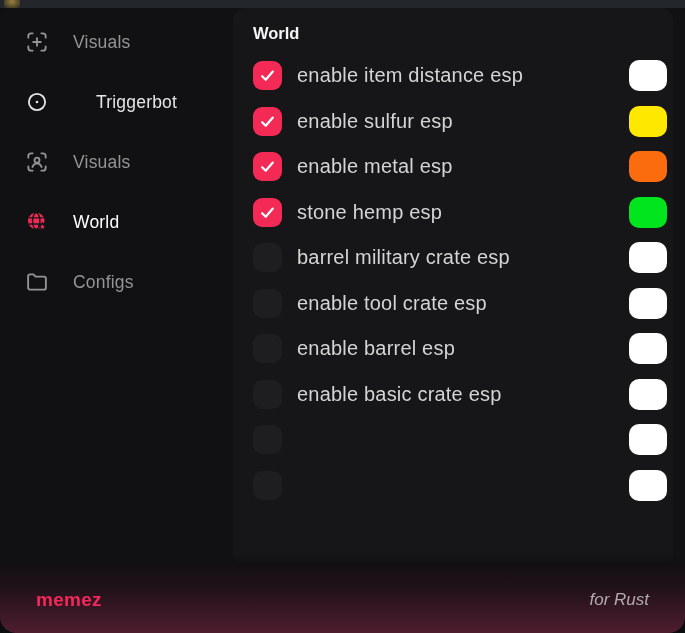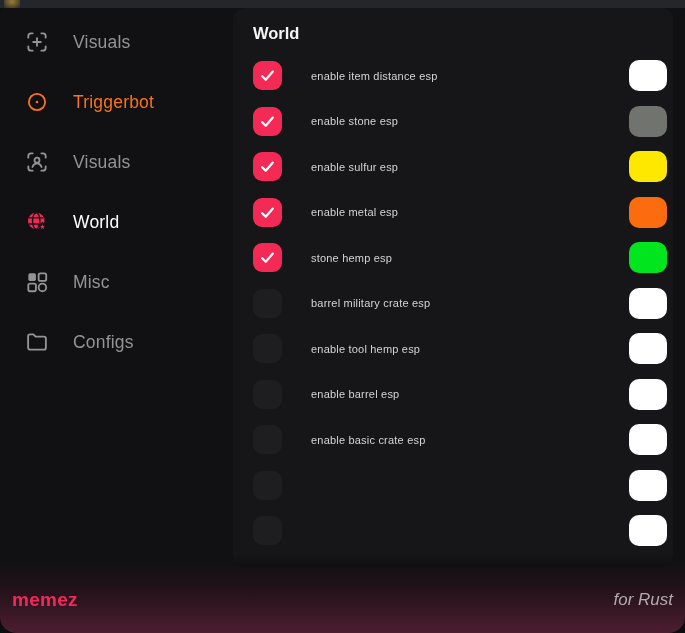--- a/index.html
+++ b/index.html
@@ -22,21 +22,21 @@
   
   .sidebar { position:absolute; top:0; left:0; width:233px; bottom:67px; padding-top:4px; }
   .side-item {
     height:60px; display:flex; align-items:center; padding-left:24px; cursor:pointer;
     font-size:17.5px; letter-spacing:.2px;
   }
   .side-item .icn { width:26px; height:26px; flex:none; display:flex; align-items:center; justify-content:center; }
   .side-item .icn svg { width:26px; height:26px; display:block; }
   .side-item .lbl { margin-left:23px; }
   .side-item.default { color:#949494; }
-  .side-item.dimmed  { color:#f97316; }
+  .side-item.dimmed  { color:#e5e5e5;gap:23px; }
   .side-item.active  { color:#ffffff; font-weight:500; }
 
   
   .panel {
     position:absolute; top:0; left:233px; width:440px; height:558px;
     background:#161618; border-radius:12px; overflow:hidden;
     padding:12px 6px 0 20px;
   }
   .panel::after { 
     content:""; position:absolute; left:0; right:0; bottom:0; height:12px;
@@ -44,27 +44,27 @@
   }
   .panel-title { font-size:16.5px; font-weight:700; color:#f5f5f5; padding:4px 0 10px 0; }
   .row { height:45.5px; display:flex; align-items:center; }
   .cb {
     width:29px; height:29px; border-radius:9px; background:#1e1e20; flex:none;
     display:flex; align-items:center; justify-content:center; cursor:pointer;
   }
   .cb svg { width:17px; height:17px; display:none; }
   .cb.checked { background:#f32a55; }
   .cb.checked svg { display:block; }
-  .row .lbl { margin-left:29px; font-size:11px; color:#d4d4d4; letter-spacing:.2px; }
+  .row .lbl { margin-left:15px; font-size:20px; color:#d4d4d4; letter-spacing:.2px; }
   .swatch { margin-left:auto; width:38px; height:31px; border-radius:10px; cursor:pointer; flex:none; }
 
   
   .footer {
     position:absolute; left:0; right:0; bottom:0; height:67px;
-    display:flex; align-items:center; justify-content:space-between; padding:0 12px;
+    display:flex; align-items:center; justify-content:space-between; padding:0 36px;
     background:linear-gradient(180deg, #141014 0%, #221219 35%, #3b1826 72%, #4e1d2e 100%);
     border-radius:0 0 16px 16px;
   }
   .brand { font-size:19px; font-weight:700; color:#f3275a; letter-spacing:.3px; }
   .tagline { font-size:17px; font-weight:400; font-style:italic; color:#b2aaae; }
 </style>
 </head>
 <body>
 
 <div class="top-strip">
@@ -121,31 +121,20 @@
             <ellipse cx="11.3" cy="11" rx="3.4" ry="7.6"></ellipse>
             <path d="M4.4 8.2h13.8"></path>
               <path d="M4.4 13.8h13.8"></path>
           </g>
           <path d="M17 12.6l1.15 2.3 2.45.36-1.8 1.74.43 2.45L17 18.3l-2.23 1.15.43-2.45-1.8-1.74 2.45-.36z" fill="#f32a55" stroke="#161618" stroke-width="1.4" stroke-linejoin="round"></path>
         </svg>
       </span>
       <span class="lbl">World</span>
     </div>
 
-    <div class="side-item default">
-      <span class="icn">
-        <svg viewBox="0 0 24 24" fill="none" stroke="currentColor" stroke-width="1.7">
-          <rect x="4" y="4" width="7" height="7" rx="1.5" fill="currentColor" stroke="none"></rect>
-          <rect x="13.5" y="4" width="7" height="7" rx="1.5"></rect>
-          <rect x="4" y="13.5" width="7" height="7" rx="1.5"></rect>
-          <circle cx="17" cy="17" r="3.5"></circle>
-        </svg>
-      </span>
-      <span class="lbl">Misc</span>
-    </div>
 
     <div class="side-item default">
       <span class="icn">
         <svg viewBox="0 0 24 24" fill="none" stroke="currentColor" stroke-width="1.7" stroke-linejoin="round">
           <path d="M3.8 8V6.8c0-1 .8-1.8 1.8-1.8h3.1l2 2.1h7.7c1 0 1.8.8 1.8 1.8v8.3c0 1-.8 1.8-1.8 1.8H5.6c-1 0-1.8-.8-1.8-1.8z"></path>
         </svg>
       </span>
       <span class="lbl">Configs</span>
     </div>
 
@@ -162,29 +151,20 @@
       </div>
       <div class="lbl">enable item distance esp</div>
       <div class="swatch" style="background: rgb(255, 255, 255);"></div>
     </div>
         <div class="row">
       <div class="cb checked">
         <svg viewBox="0 0 24 24" fill="none" stroke="#ffffff" stroke-width="3.2" stroke-linecap="round" stroke-linejoin="round">
           <path d="M4.5 13l5 5L19.5 6.5"></path>
         </svg>
       </div>
-      <div class="lbl">enable stone esp</div>
-      <div class="swatch" style="background: rgb(112, 115, 110);"></div>
-    </div>
-        <div class="row">
-      <div class="cb checked">
-        <svg viewBox="0 0 24 24" fill="none" stroke="#ffffff" stroke-width="3.2" stroke-linecap="round" stroke-linejoin="round">
-          <path d="M4.5 13l5 5L19.5 6.5"></path>
-        </svg>
-      </div>
       <div class="lbl">enable sulfur esp</div>
       <div class="swatch" style="background: rgb(255, 232, 0);"></div>
     </div>
         <div class="row">
       <div class="cb checked">
         <svg viewBox="0 0 24 24" fill="none" stroke="#ffffff" stroke-width="3.2" stroke-linecap="round" stroke-linejoin="round">
           <path d="M4.5 13l5 5L19.5 6.5"></path>
         </svg>
       </div>
       <div class="lbl">enable metal esp</div>
@@ -203,21 +183,21 @@
       <div class="cb">
         
       </div>
       <div class="lbl">barrel military crate esp</div>
       <div class="swatch" style="background: rgb(255, 255, 255);"></div>
     </div>
         <div class="row">
       <div class="cb">
         
       </div>
-      <div class="lbl">enable tool hemp esp</div>
+      <div class="lbl">enable tool crate esp</div>
       <div class="swatch" style="background: rgb(255, 255, 255);"></div>
     </div>
         <div class="row">
       <div class="cb">
         
       </div>
       <div class="lbl">enable barrel esp</div>
       <div class="swatch" style="background: rgb(255, 255, 255);"></div>
     </div>
         <div class="row">

